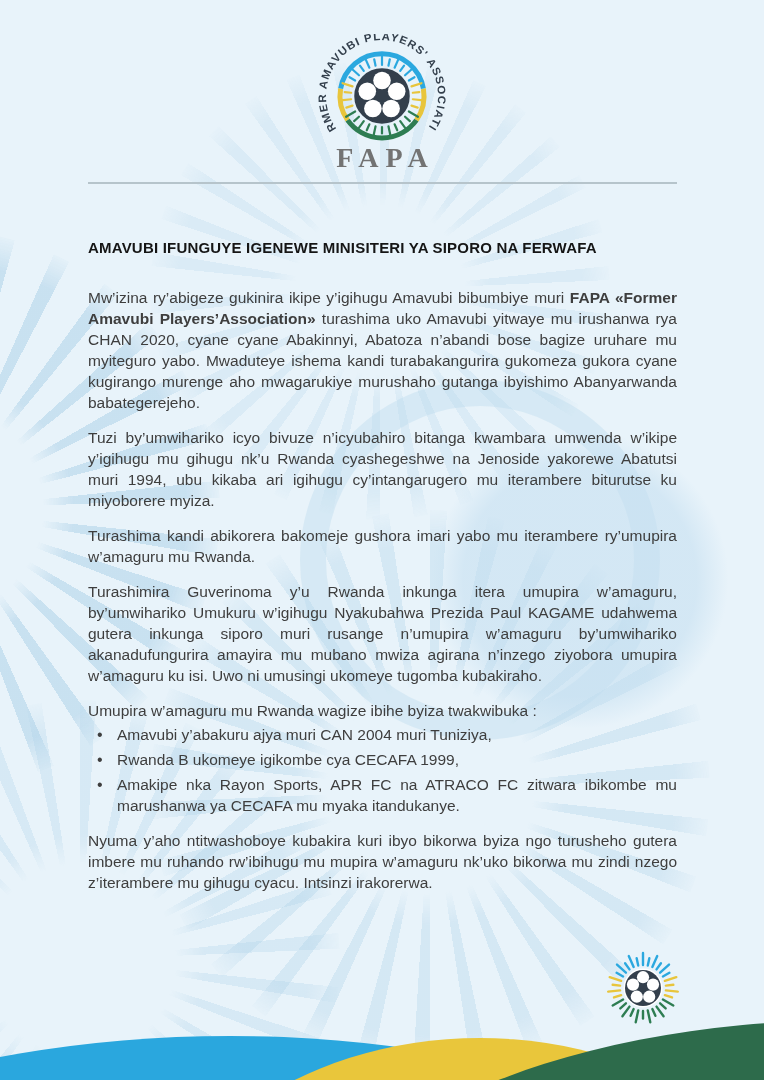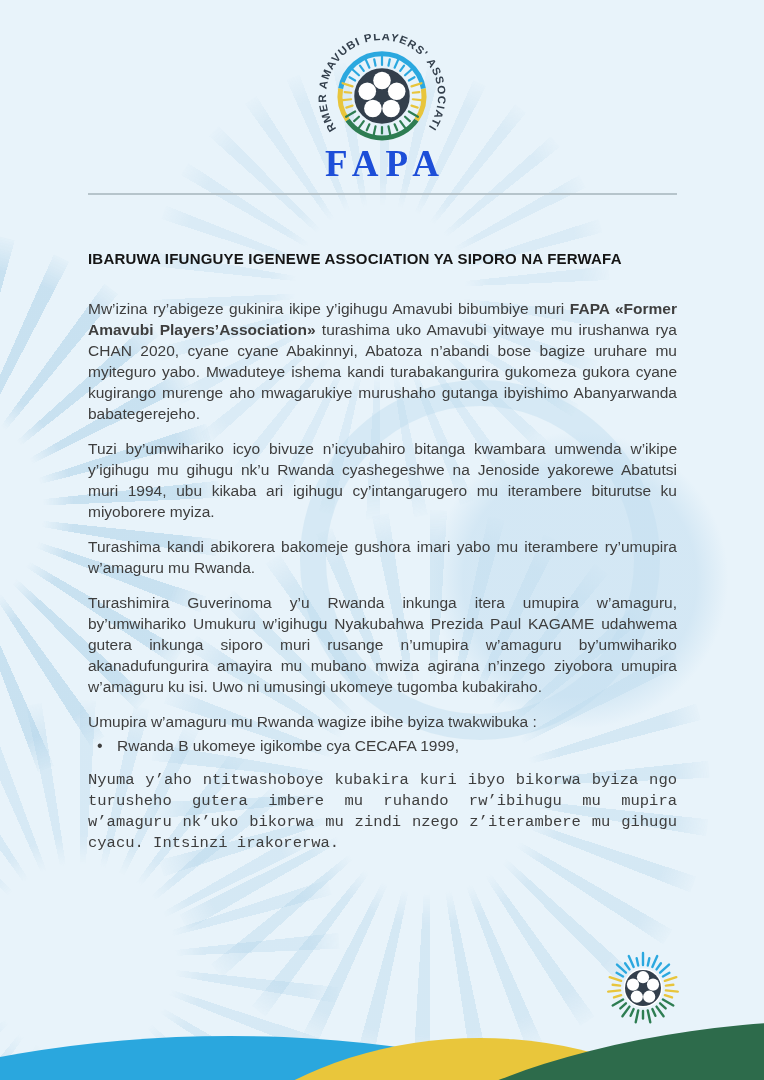--- a/index.html
+++ b/index.html
@@ -31,22 +31,22 @@
     left:430px; top:430px; width:300px; height:300px; border-radius:50%;
     background:radial-gradient(circle, rgba(195,222,240,0.55) 0 55%, rgba(195,222,240,0) 70%);
   }
 
   
   .header { position:relative; text-align:center; padding-top:34px; }
   .logo-svg { display:block; margin:0 auto; }
   .fapa-acronym {
     margin-top:-24px;
     font-family:"Liberation Serif", serif;
-    font-weight:bold; font-size:37px; letter-spacing:7px;
-    color:#1d4ed8; text-indent:7px;
+    font-weight:bold; font-size:28px; letter-spacing:7px;
+    color:#737373; text-indent:7px;
   }
   .circ-text { font-family:"Liberation Sans", sans-serif; font-weight:bold; font-size:11px;
                letter-spacing:1px; fill:#333f4c; }
 
   .divider {
     position:relative; border:0; border-top:2px solid #b6c4cb;
     width:589px; margin:8px 87px 0 88px;
   }
 
   
@@ -61,21 +61,21 @@
   .letter p { text-align:justify; margin-bottom:14px; }
   .letter p.list-intro { margin-bottom:3px; }
   .bullet-list { list-style:none; margin-bottom:14px; }
   .bullet-list li {
     position:relative; padding-left:29px; text-align:justify; margin-bottom:4px;
   }
   .bullet-list li::before {
     content:"\2022"; position:absolute; left:9px; top:0;
     font-size:16px; color:#3e3e3e;
   }
-  .closing { margin-top:12px;font-family:Liberation Mono, monospace; }
+  .closing { margin-top:12px; }
 
   
   .footer-ball { position:absolute; left:593px; top:938px; }
   .hill { position:absolute; border-radius:50%; }
   .hill-blue   { left:-320px; top:1036px; width:1100px; height:460px; background:#2aa7de; z-index:2; }
   .hill-yellow { left:140px;  top:1038px; width:680px;  height:520px; background:#e9c63b; z-index:3; }
   .hill-green  { left:300px;  top:1020px; width:1100px; height:520px; background:#2d6b4b; z-index:4; }
 </style>
 </head>
 <body>
@@ -148,34 +148,36 @@
         <circle cx="84.1" cy="74.5" r="8.8" fill="#ffffff"></circle>
         <circle cx="75" cy="62" r="26.5" fill="none" stroke="#333f4c" stroke-width="2.5"></circle>
       </g>
     </svg>
     <div class="fapa-acronym">FAPA</div>
   </div>
 
   <hr class="divider">
 
   <div class="letter">
-    <div class="letter-title">IBARUWA IFUNGUYE IGENEWE ASSOCIATION YA SIPORO NA FERWAFA</div>
+    <div class="letter-title">AMAVUBI IFUNGUYE IGENEWE MINISITERI YA SIPORO NA FERWAFA</div>
 
     <p><span>Mw’izina ry’abigeze gukinira ikipe y’igihugu Amavubi bibumbiye muri </span><b>FAPA «Former Amavubi Players’Association»</b><span> turashima uko Amavubi yitwaye mu irushanwa rya CHAN 2020, cyane cyane Abakinnyi, Abatoza n’abandi bose bagize uruhare mu myiteguro yabo. Mwaduteye ishema kandi turabakangurira gukomeza gukora cyane kugirango murenge aho mwagarukiye murushaho gutanga ibyishimo Abanyarwanda babategerejeho.</span></p>
 
     <p>Tuzi by’umwihariko icyo bivuze n’icyubahiro bitanga kwambara umwenda w’ikipe y’igihugu mu gihugu nk’u Rwanda cyashegeshwe na Jenoside yakorewe Abatutsi muri 1994, ubu kikaba ari igihugu cy’intangarugero mu iterambere biturutse ku miyoborere myiza.</p>
 
     <p>Turashima kandi abikorera bakomeje gushora imari yabo mu iterambere ry’umupira w’amaguru mu Rwanda.</p>
 
     <p>Turashimira Guverinoma y’u Rwanda inkunga itera umupira w’amaguru, by’umwihariko Umukuru w’igihugu Nyakubahwa Prezida Paul KAGAME udahwema gutera inkunga siporo muri rusange n’umupira w’amaguru by’umwihariko akanadufungurira amayira mu mubano mwiza agirana n’inzego ziyobora umupira w’amaguru ku isi.  Uwo ni umusingi ukomeye tugomba kubakiraho.</p>
 
     <p class="list-intro">Umupira w’amaguru mu Rwanda wagize ibihe byiza twakwibuka :</p>
 
     <ul class="bullet-list">
+      <li>Amavubi y’abakuru ajya muri CAN 2004 muri Tuniziya,</li>
       <li>Rwanda B ukomeye igikombe cya CECAFA 1999,</li>
+      <li>Amakipe nka Rayon Sports, APR FC na ATRACO FC zitwara ibikombe mu marushanwa ya CECAFA mu myaka itandukanye.</li>
     </ul>
 
     <p class="closing">Nyuma y’aho ntitwashoboye kubakira kuri ibyo bikorwa byiza ngo turusheho gutera imbere mu ruhando rw’ibihugu mu mupira w’amaguru nk’uko bikorwa mu zindi nzego z’iterambere mu gihugu cyacu. Intsinzi irakorerwa.</p>
   </div>
 
   <svg class="footer-ball" width="100" height="100" viewBox="0 0 100 100">
     <g>
         <line x1="50.00" y1="27.00" x2="50.00" y2="15.00" stroke="#2ba8df" stroke-width="2.4" stroke-linecap="round"></line>
         <line x1="54.78" y1="27.50" x2="56.34" y2="20.17" stroke="#2ba8df" stroke-width="2.4" stroke-linecap="round"></line>
         <line x1="59.35" y1="28.99" x2="64.24" y2="18.03" stroke="#2ba8df" stroke-width="2.4" stroke-linecap="round"></line>

